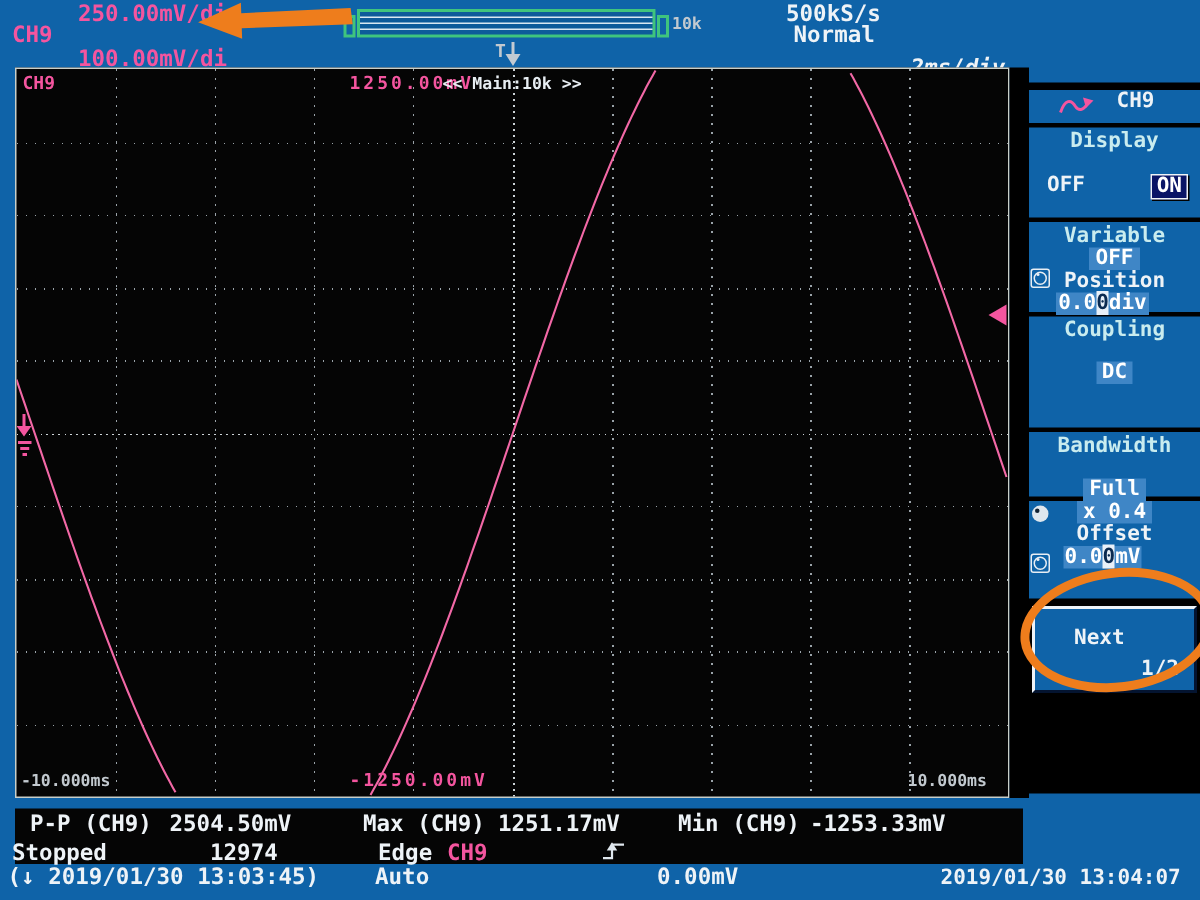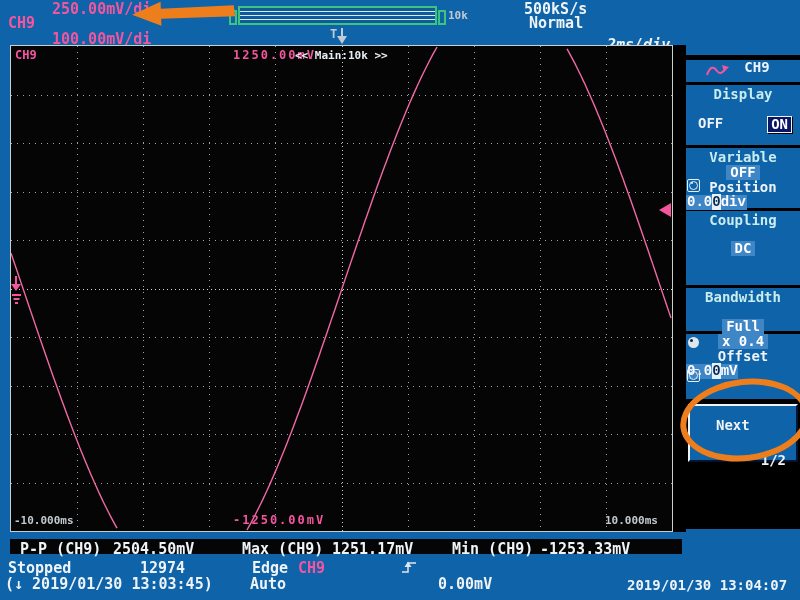--- a/index.html
+++ b/index.html
@@ -48,32 +48,32 @@
   .panel{background:#0f63a8;position:relative;flex:0 0 auto;text-align:center;}
   .ptitle{color:#c9ecef;padding-top:2px;}
   .hl{display:inline-block;background:#3f86c6;color:#fff;padding:0 4px;}
   .onbox{display:inline-block;background:#0a1566;border:1px solid #eef3f7;padding:0 3px;color:#fff;box-shadow:1px 1px 0 #000;}
   .cursor{background:#e8f0f8;color:#0a2a50;}
   .knob-sq{position:absolute;width:11px;height:11px;border:1px solid #e8eef4;border-radius:2px;}
   .knob-sq::before{content:"";position:absolute;left:1px;top:1px;width:7px;height:7px;border:1px solid #e8eef4;border-radius:50%;}
   .knob-sq::after{content:"";position:absolute;left:3px;top:2px;width:2px;height:2px;background:#e8eef4;border-radius:50%;}
   .knob-ball{position:absolute;width:11px;height:11px;background:#dfe7ee;border-radius:50%;}
   .knob-ball::after{content:"";position:absolute;left:2px;top:2px;width:3px;height:3px;background:#123;border-radius:50%;}
-  .pright{text-align:left;padding-right:16px;font-family:Liberation Mono, monospace;}
+  .pright{text-align:center;padding-right:16px;}
   .next-btn{
     position:absolute;inset:2px;background:#0f63a8;
     border-top:2px solid #eef3f8;border-left:2px solid #eef3f8;
     border-bottom:2px solid #041430;border-right:2px solid #041430;
     box-shadow:2px 2px 0 #000;text-align:left;
   }
   .next-label{margin:12px 0 0 26px;}
-  .next-page{text-align:right;margin:20px 10px 0 0;}
-
-  
-  .measbar{position:absolute;left:10px;top:539px;width:672px;height:15px;background:#050505;}
+  .next-page{text-align:right;margin:6px 10px 0 0;}
+
+  
+  .measbar{position:absolute;left:10px;top:539px;width:672px;height:37px;background:#050505;}
   .measbar span{position:absolute;top:3px;font-size:15px;line-height:15px;}
 
   
   .orange-ellipse{
     position:absolute;left:680px;top:379px;width:118px;height:70px;
     border:6px solid #ee7d1c;border-radius:50%;transform:rotate(-7deg);
     z-index:30;pointer-events:none;
   }
   .orange-arrow{z-index:30;pointer-events:none;}
 </style>

